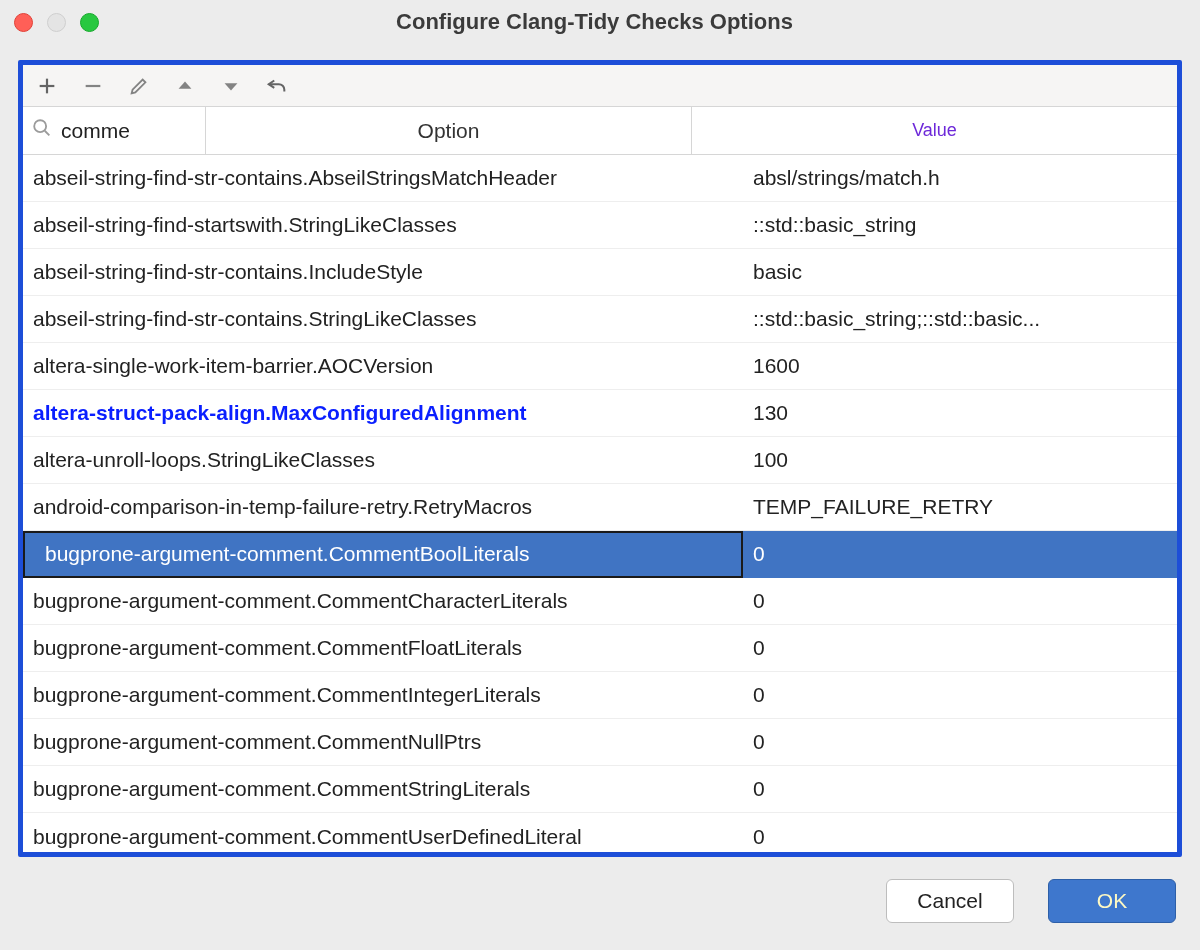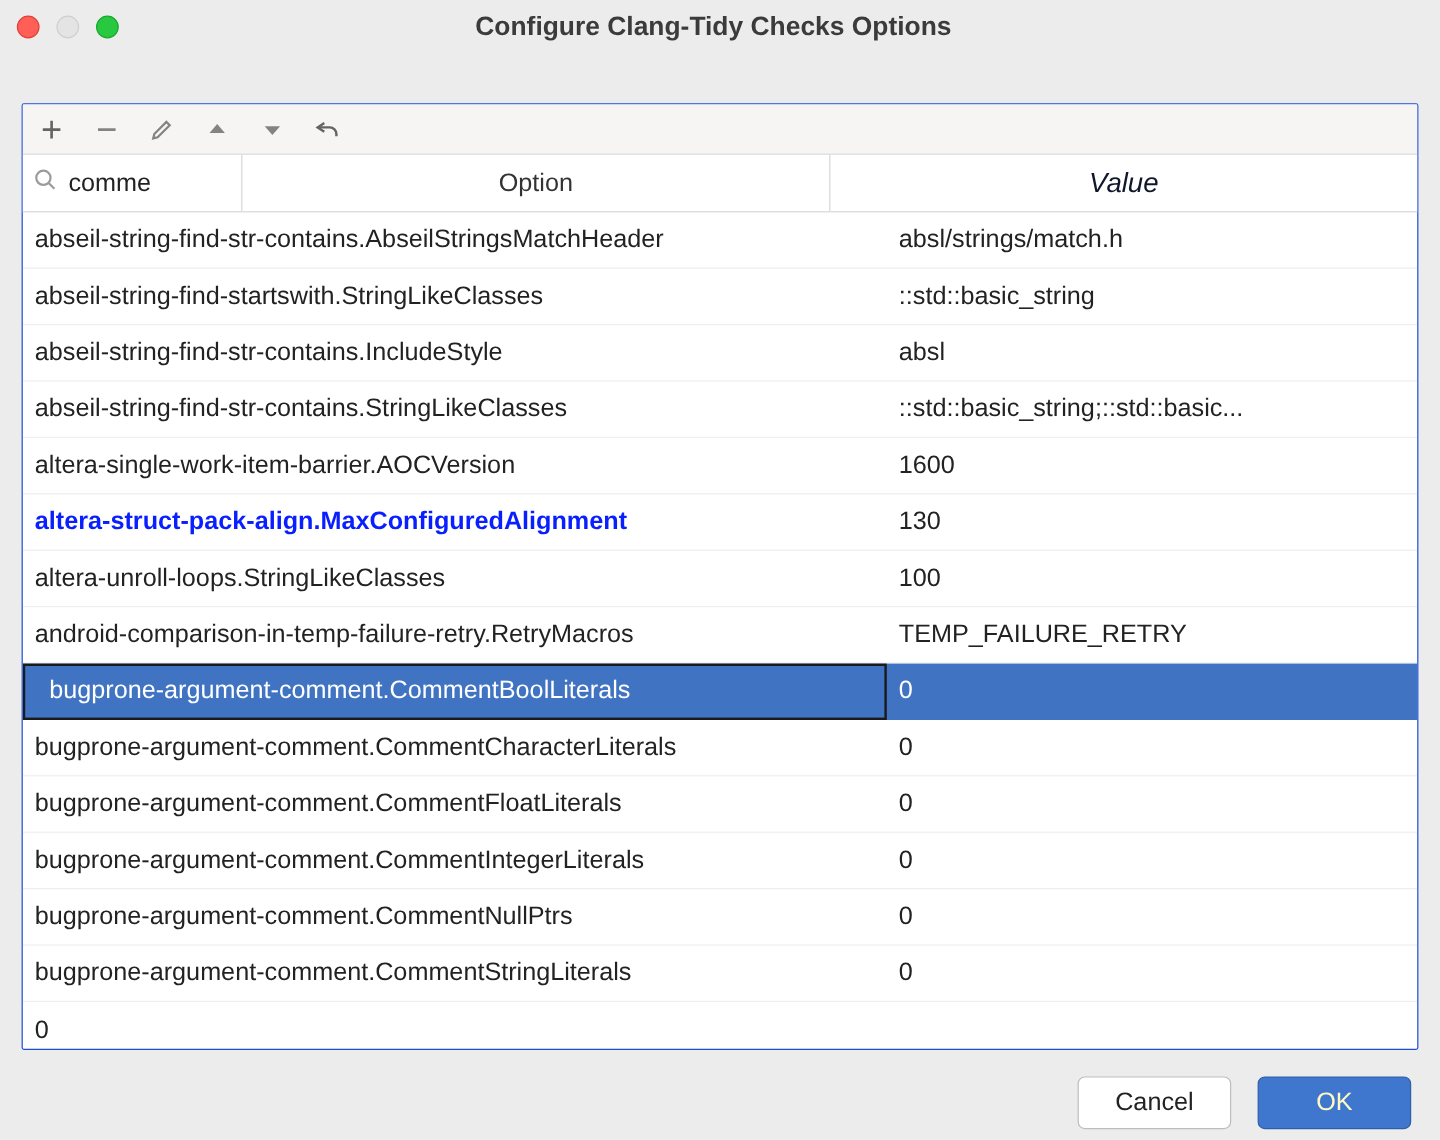--- a/index.html
+++ b/index.html
@@ -36,22 +36,22 @@
     .titlebar-title {
       position: absolute;
       left: 0; right: 11px;
       text-align: center;
       font-weight: 600;
       font-size: 22px;
       color: #3b3b3b;
       pointer-events: none;
     }
     .panel {
-      margin: 42px 18px 0 18px;
-      border: 1px solid #1d4ed8;
+      margin: 16px 18px 0 18px;
+      border: 5px solid #1d4ed8;
       background: #fff;
       border-radius: 2px;
     }
     .toolbar {
       background: #f6f5f4;
       border-bottom: 1px solid #d6d6d6;
       height: 42px;
       display: flex;
       align-items: center;
       padding: 0 10px;
@@ -100,23 +100,22 @@
       align-items: center;
       justify-content: center;
       font-size: 21px;
       color: #333;
     }
     .col-value-header {
       flex: 1;
       display: flex;
       align-items: center;
       justify-content: center;
-      font-size: 23px;
-      color: #0f172a;
-      font-style: italic;
+      font-size: 18px;
+      color: #6d28d9;
     }
     .table-body {
       height: 697px;
       overflow: hidden;
       position: relative;
     }
     .table-row {
       display: flex;
       height: 47px;
       align-items: center;
@@ -154,21 +153,21 @@
       margin: -1px 0;
       height: 47px;
       display: flex;
       align-items: center;
       padding-left: 20px;
     }
     .panel-wrap { position: relative; }
     .button-row {
       display: flex;
       justify-content: flex-end;
-      gap: 22px;
+      gap: 34px;
       padding: 22px 24px 0 0;
     }
     .btn {
       height: 44px;
       border-radius: 6px;
       font-size: 21px;
       padding: 0 28px;
       cursor: default;
       display: flex;
       align-items: center;
@@ -255,21 +254,21 @@
         <div class="table-row">
           <div class="cell-option">abseil-string-find-str-contains.AbseilStringsMatchHeader</div>
           <div class="cell-value">absl/strings/match.h</div>
         </div>
         <div class="table-row">
           <div class="cell-option">abseil-string-find-startswith.StringLikeClasses</div>
           <div class="cell-value">::std::basic_string</div>
         </div>
         <div class="table-row">
           <div class="cell-option">abseil-string-find-str-contains.IncludeStyle</div>
-          <div class="cell-value">absl</div>
+          <div class="cell-value">basic</div>
         </div>
         <div class="table-row">
           <div class="cell-option">abseil-string-find-str-contains.StringLikeClasses</div>
           <div class="cell-value">::std::basic_string;::std::basic...</div>
         </div>
         <div class="table-row">
           <div class="cell-option">altera-single-work-item-barrier.AOCVersion</div>
           <div class="cell-value">1600</div>
         </div>
         <div class="table-row row-modified">
@@ -302,20 +301,21 @@
         </div>
         <div class="table-row">
           <div class="cell-option">bugprone-argument-comment.CommentNullPtrs</div>
           <div class="cell-value">0</div>
         </div>
         <div class="table-row">
           <div class="cell-option">bugprone-argument-comment.CommentStringLiterals</div>
           <div class="cell-value">0</div>
         </div>
         <div class="table-row">
+          <div class="cell-option">bugprone-argument-comment.CommentUserDefinedLiteral</div>
           <div class="cell-value">0</div>
         </div>
       </div>
 
 </div>
 
 </div>
 
 <div class="button-row">
   <div class="btn btn-cancel">Cancel</div>

